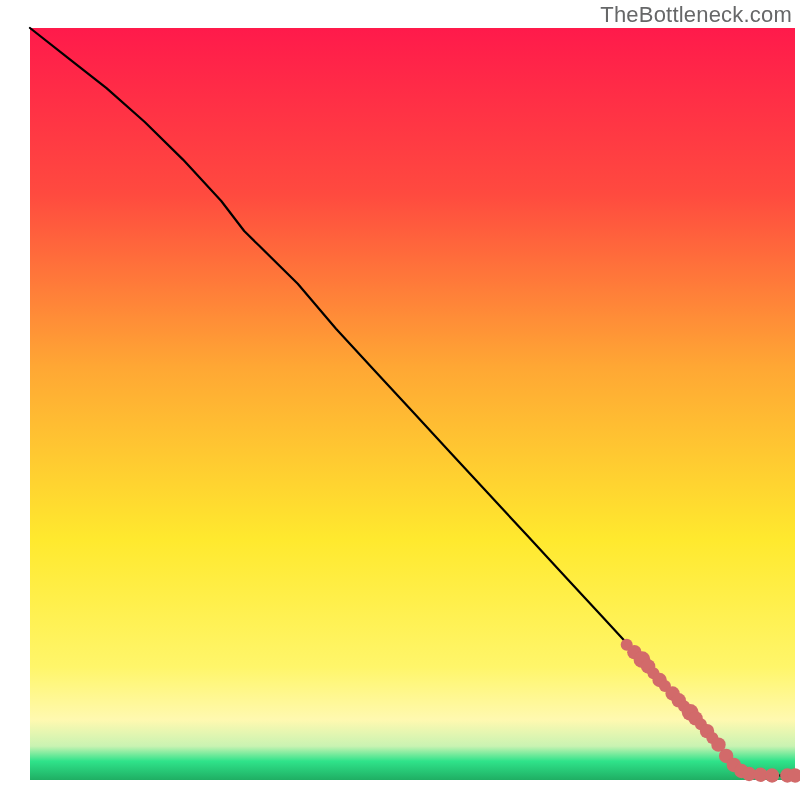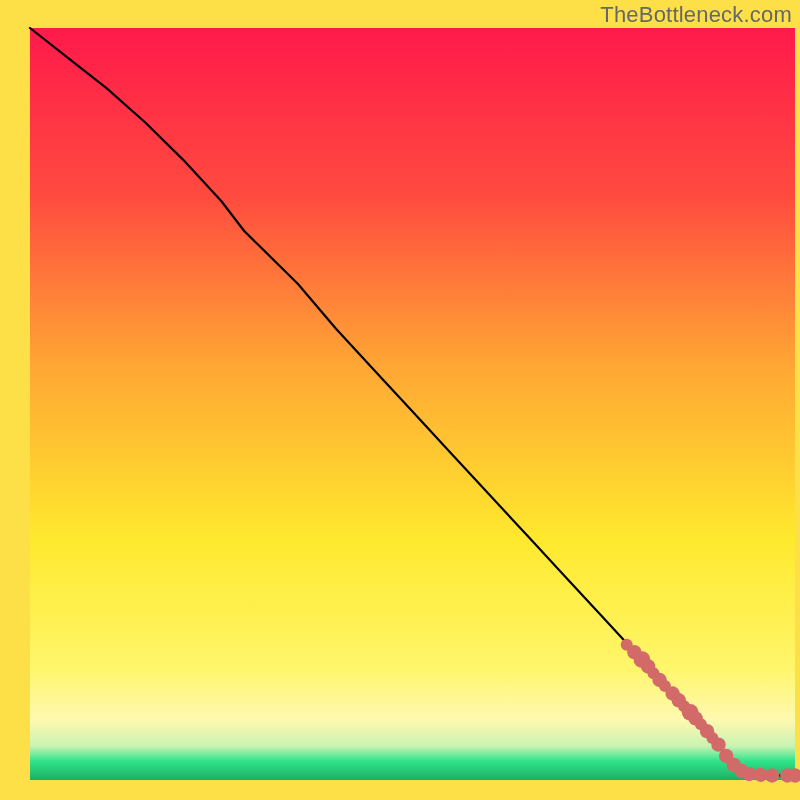--- a/index.html
+++ b/index.html
@@ -8,21 +8,21 @@
     width: 800px;
     height: 800px;
     background: #000;
     overflow: hidden;
     font-family: Arial, Helvetica, sans-serif;
   }
   .frame {
     position: relative;
     width: 800px;
     height: 800px;
-    background: #fde047;
+    background: #ffffff;
   }
   .watermark {
     position: absolute;
     top: 2px;
     right: 8px;
     color: #666768;
     font-size: 22px;
     font-weight: 400;
     letter-spacing: 0.2px;
     z-index: 10;

